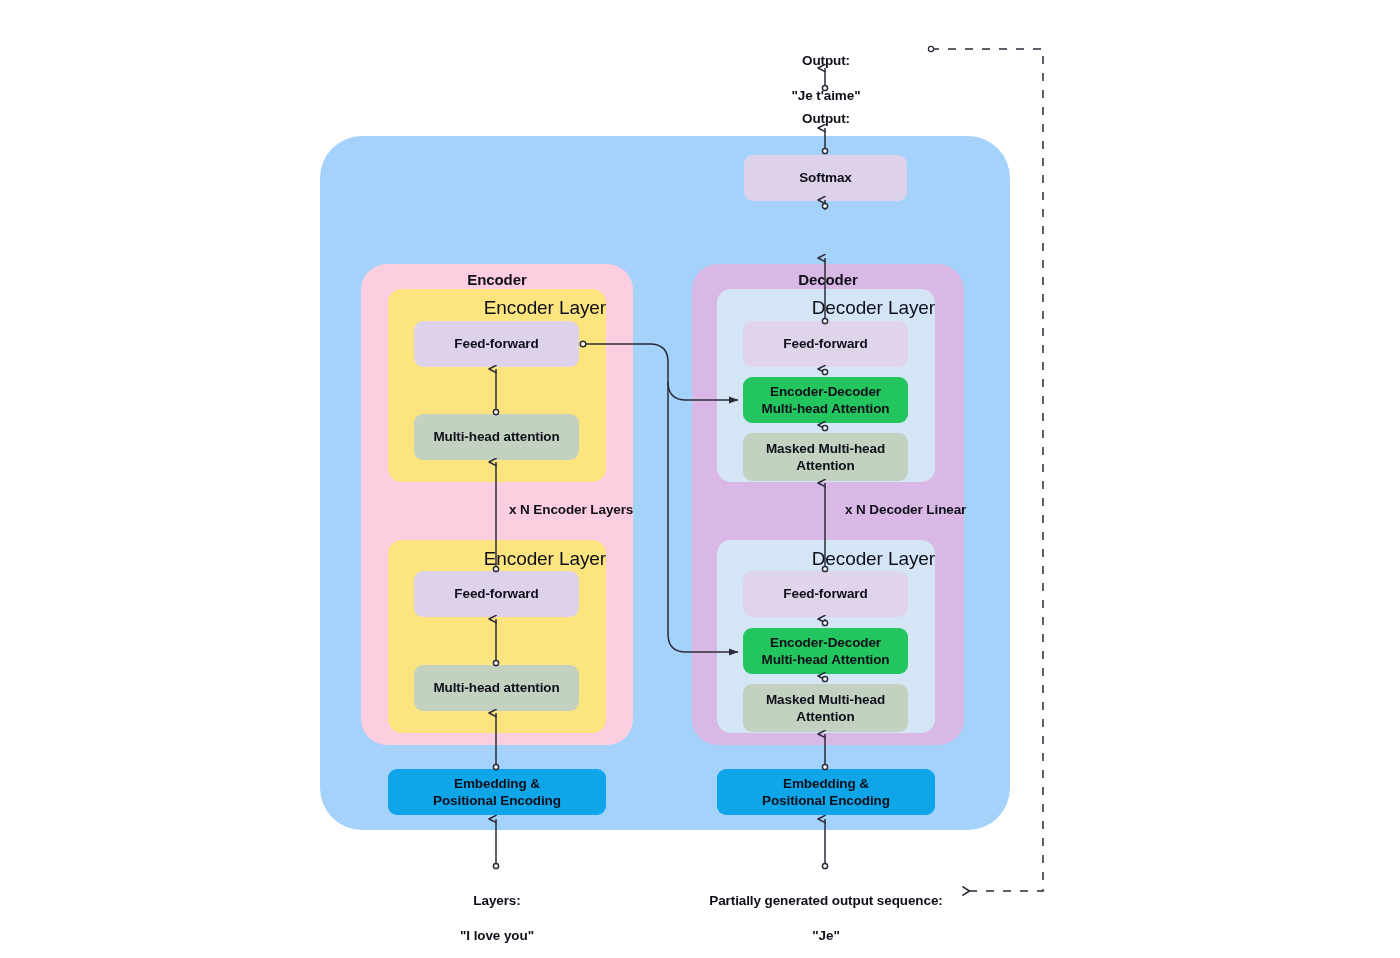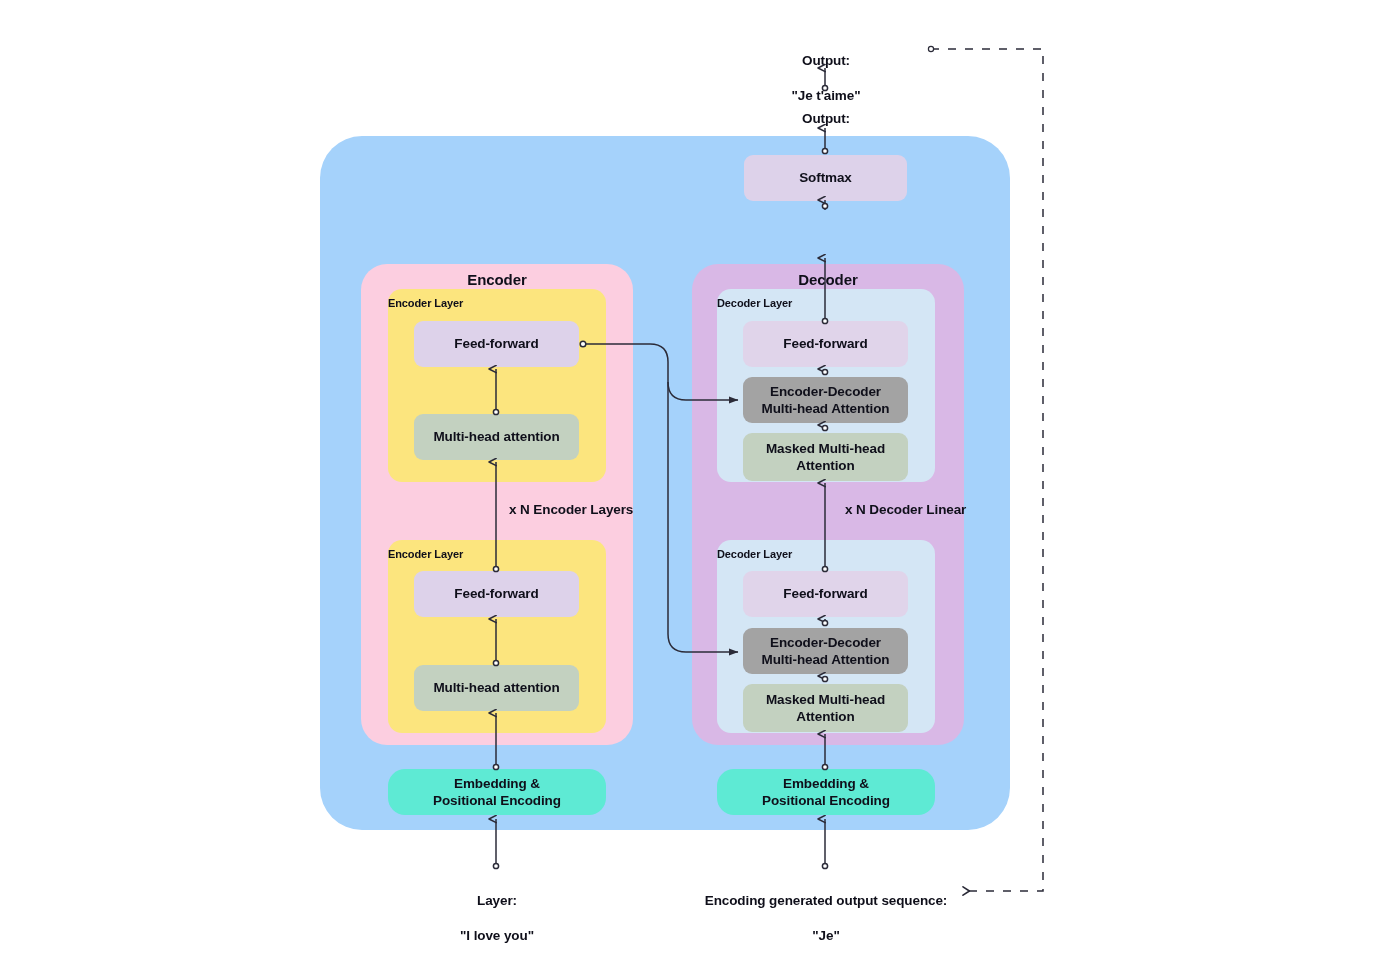--- a/index.html
+++ b/index.html
@@ -60,44 +60,44 @@
   }
   .layer-decoder {
     background: #d4e6f5;
     border-radius: 14px;
   }
   .layer-title {
     position: absolute;
     left: 0;
     right: 0;
     top: 8px;
-    text-align: left;
-    font-size: 11px;
-    font-weight: 700;
+    text-align: right;
+    font-size: 19px;
+    font-weight: 400;
     letter-spacing: -0.1px;
   }
 
   
   .blk {
     border-radius: 9px;
     display: flex;
     align-items: center;
     justify-content: center;
     text-align: center;
     font-size: 13.5px;
     font-weight: 700;
     line-height: 1.28;
     letter-spacing: -0.1px;
     padding: 0 18px;
   }
   .blk-ff      { background: #ddd2ea; }
   .blk-ffd     { background: #e0d4ea; }
   .blk-attn    { background: #c3d1c0; }
-  .blk-cross   { background: #a3a3a3; }
-  .blk-embed   { background: #5eead4; border-radius: 17px; }
+  .blk-cross   { background: #22c55e; }
+  .blk-embed   { background: #0ea5e9; }
   .blk-lavender{ background: #ddd2ea; }
 
   
   .free-label {
     position: absolute;
     text-align: center;
     font-size: 13.5px;
     font-weight: 700;
     line-height: 1.32;
     letter-spacing: -0.1px;
@@ -182,26 +182,26 @@
 
   <div class="xn-label" style="left:845px; top:502px;">x N Decoder Linear</div>
 
   <div class="abs blk blk-embed" style="left:388px; top:769px; width:218px; height:46px; white-space:pre-line;">Embedding &amp;
 Positional Encoding</div>
 
   <div class="abs blk blk-embed" style="left:717px; top:769px; width:218px; height:46px; white-space:pre-line;">Embedding &amp;
 Positional Encoding</div>
 
   <div class="free-label" style="left:397px; top:874px; width:200px;">
-    <div>Layer:</div>
+    <div>Layers:</div>
     <div>"I love you"</div>
   </div>
 
   <div class="free-label" style="left:681px; top:874px; width:290px;">
-    <div>Encoding generated output sequence:</div>
+    <div>Partially generated output sequence:</div>
     <div>"Je"</div>
   </div>
 
   <svg id="wires" viewBox="0 0 1400 958" xmlns="http://www.w3.org/2000/svg">
     <defs>
       <marker id="arrowUp" markerWidth="9" markerHeight="9" refX="4.5" refY="7.6" orient="auto" markerUnits="userSpaceOnUse">
         <path d="M4.5 0.6 L8.2 7.8 M4.5 0.6 L0.8 7.8" fill="none" stroke="#2b2b38" stroke-width="1.5" stroke-linecap="round"></path>
       </marker>
       <marker id="arrowSolid" markerWidth="10" markerHeight="8" refX="9" refY="4" orient="auto" markerUnits="userSpaceOnUse">
         <path d="M0 0.5 L9.4 4 L0 7.5 Z" fill="#2b2b38"></path>

